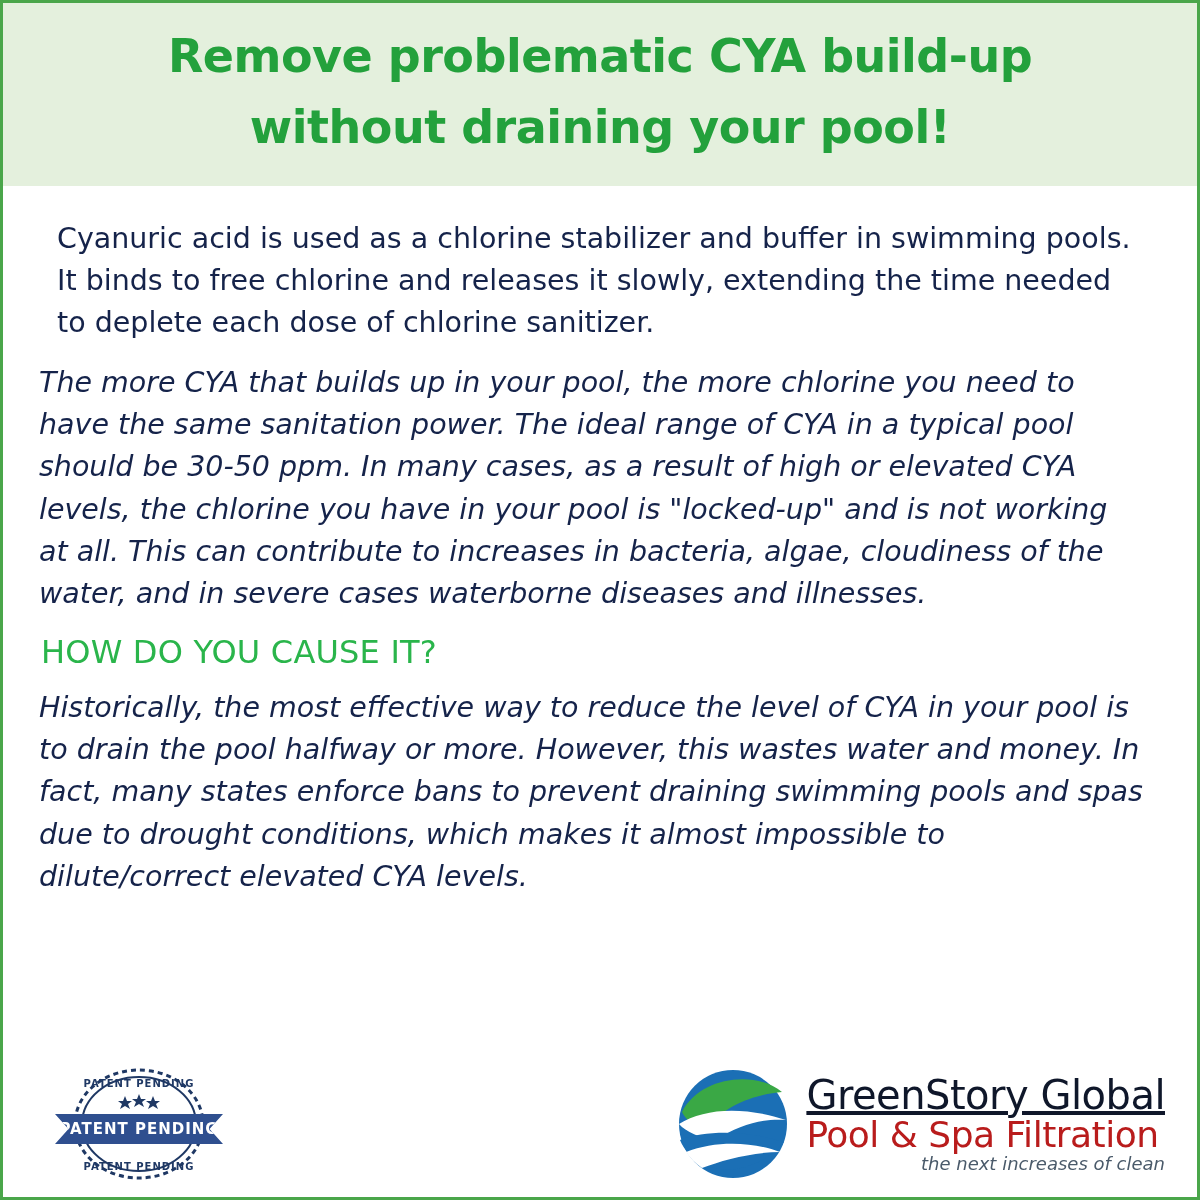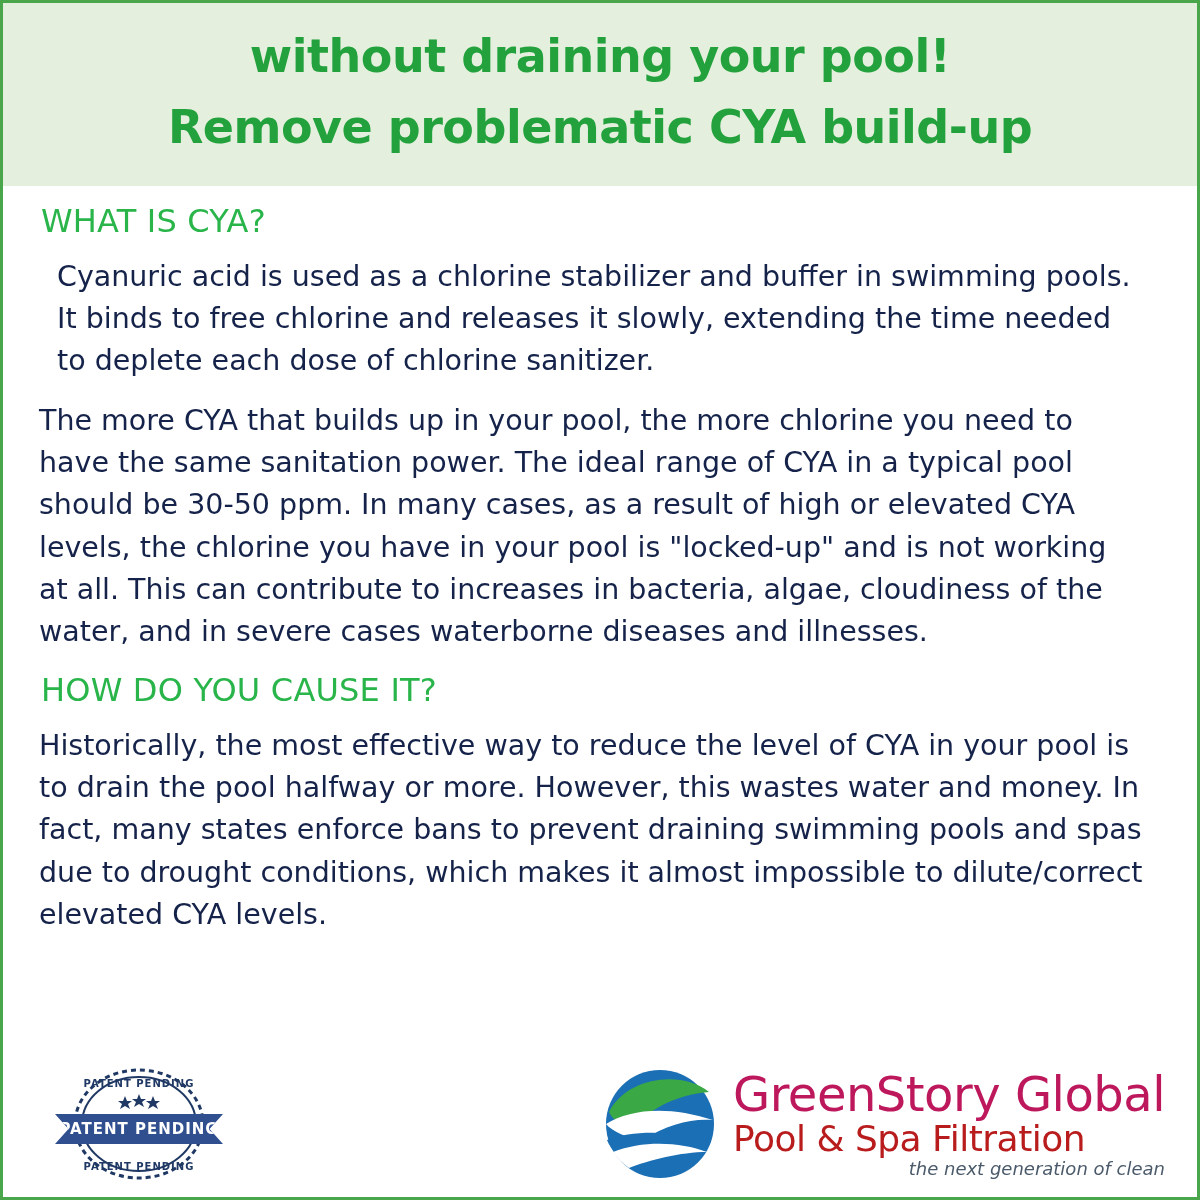--- a/index.html
+++ b/index.html
@@ -48,20 +48,21 @@
   }
   .section-body {
     color: #15234a;
     font-size: 28.5px;
     line-height: 1.48;
     margin: 16px;
   }
   .sec-why .section-body,
   .sec-how .section-body {
     margin-left: -2px;
+    font-style: italic;
   }
   .footer {
     position: absolute;
     left: 0;
     right: 0;
     bottom: 8px;
     height: 130px;
     display: flex;
     align-items: center;
     justify-content: space-between;
@@ -118,51 +119,51 @@
   }
   .logo-mark {
     width: 118px;
     height: 112px;
     flex: 0 0 auto;
   }
   .logo-text {
     line-height: 1.05;
   }
   .logo-line1 {
-    color: #be185d;
-    font-size: 48px;
+    color: #0f172a;
+    font-size: 40px;
     letter-spacing: -0.5px;
+    text-decoration: underline;
   }
   .logo-line2 {
     color: #b91c1c;
     font-size: 36px;
     letter-spacing: -0.5px;
   }
   .logo-tag {
     color: #4a5a6a;
     font-size: 18px;
     font-style: italic;
     text-align: right;
     margin-top: 2px;
   }
 </style>
 </head>
 <body>
 
 <div class="page">
 
   <div class="banner">
+    <div class="banner-line">Remove problematic CYA build-up</div>
     <div class="banner-line">without draining your pool!</div>
-    <div class="banner-line">Remove problematic CYA build-up</div>
   </div>
 
   <div class="content">
 
     <div class="section sec-what">
-      <h2 class="section-heading">WHAT IS CYA?</h2>
       <p class="section-body">Cyanuric acid is used as a chlorine stabilizer and buffer in swimming pools. It binds to free chlorine and releases it slowly, extending the time needed to deplete each dose of chlorine sanitizer.</p>
     </div>
 
     <div class="section sec-why">
       <p class="section-body">The more CYA that builds up in your pool, the more chlorine you need to have the same sanitation power. The ideal range of CYA in a typical pool should be 30-50 ppm. In many cases, as a result of high or elevated CYA levels, the chlorine you have in your pool is "locked-up" and is not working at all. This can contribute to increases in bacteria, algae, cloudiness of the water, and in severe cases waterborne diseases and illnesses.</p>
     </div>
 
     <div class="section sec-how">
       <h2 class="section-heading">HOW DO YOU CAUSE IT?</h2>
       <p class="section-body">Historically, the most effective way to reduce the level of CYA in your pool is to drain the pool halfway or more. However, this wastes water and money. In fact, many states enforce bans to prevent draining swimming pools and spas due to drought conditions, which makes it almost impossible to dilute/correct elevated CYA levels.</p>
@@ -191,19 +192,19 @@
       <svg class="logo-mark" viewBox="0 0 118 112">
         <circle cx="59" cy="56" r="54" fill="#1b6fb5"></circle>
         <path d="M8 44 C26 8, 82 2, 108 24 C86 26, 54 34, 30 62 C20 58, 12 52, 8 44 Z" fill="#3aa845"></path>
         <path d="M5 56 C30 40, 70 38, 112 52 C92 50, 66 56, 42 72 C26 70, 12 64, 5 56 Z" fill="#ffffff"></path>
         <path d="M6 72 C32 62, 72 62, 110 74 C92 96, 56 110, 30 96 C18 90, 10 82, 6 72 Z" fill="#1b6fb5"></path>
         <path d="M12 84 C42 72, 80 74, 106 84 C80 84, 48 92, 28 100 C21 95, 16 90, 12 84 Z" fill="#ffffff"></path>
       </svg>
       <div class="logo-text">
         <div class="logo-line1">GreenStory Global</div>
         <div class="logo-line2">Pool &amp; Spa Filtration</div>
-        <div class="logo-tag">the next generation of clean</div>
+        <div class="logo-tag">the next increases of clean</div>
       </div>
     </div>
 
   </div>
 
 </div>
 
 </body></html>

